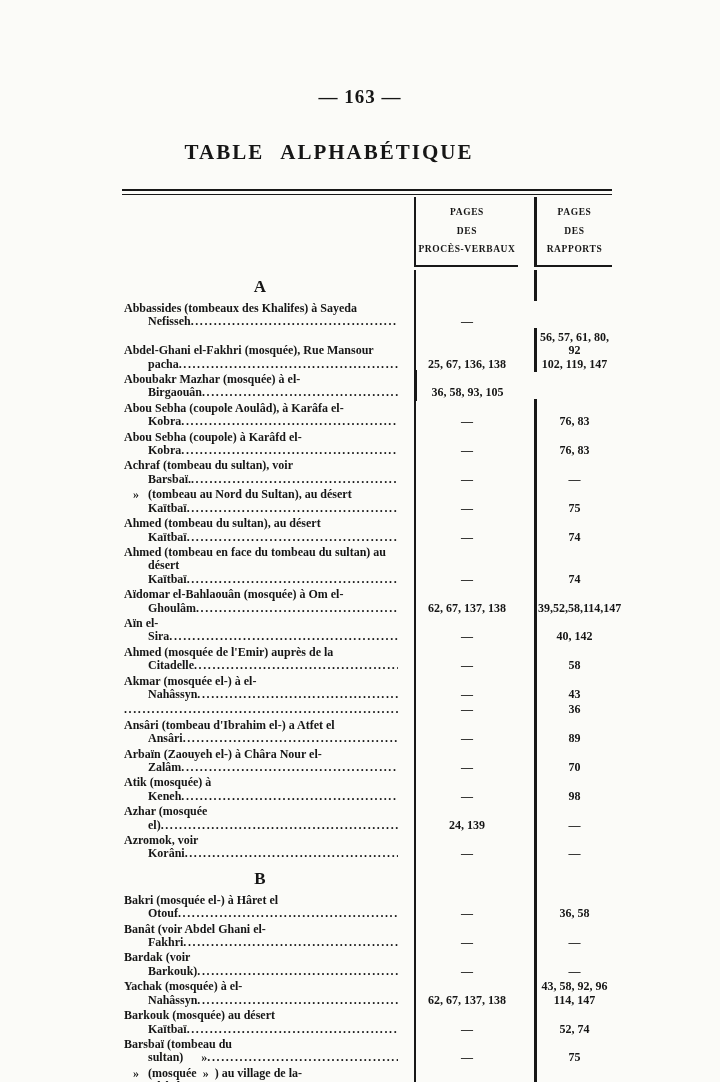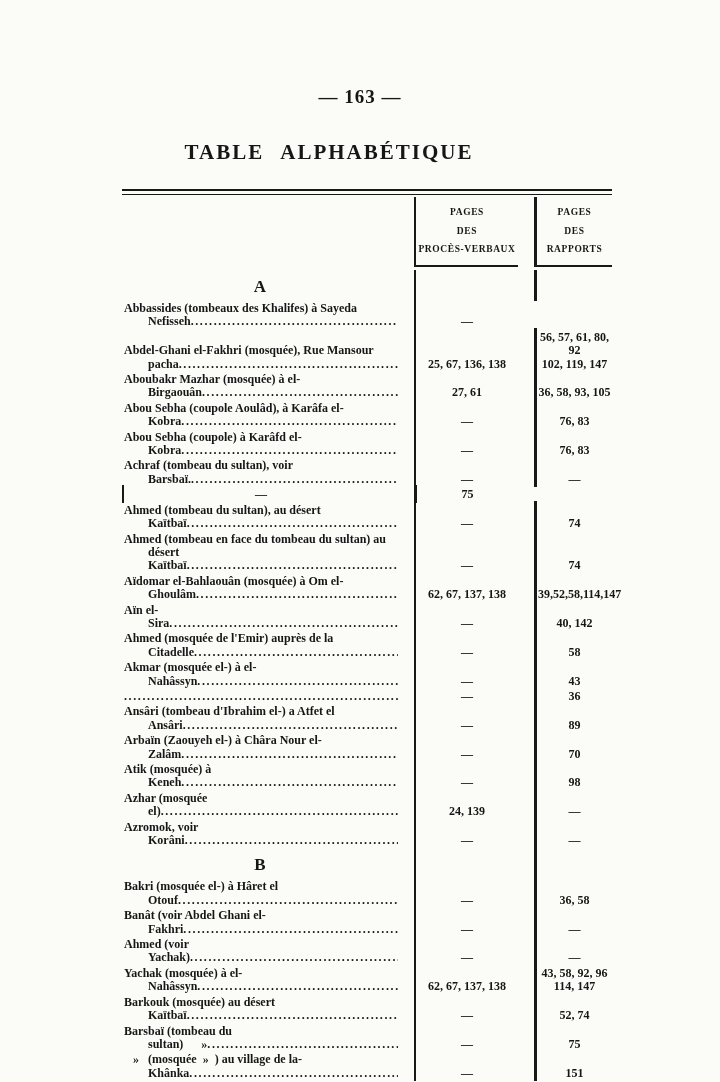--- a/index.html
+++ b/index.html
@@ -108,21 +108,20 @@
 
   <div class="trow entry-row">
     <div class="c1"><span>Abdel-Ghani el-Fakhri (mosquée), Rue Mansour pacha</span><span class="dots"></span></div>
     <div class="c2 pages">25, 67, 136, 138</div>
     <div class="c3 pages">56, 57, 61, 80, 92
 102, 119, 147</div>
   </div>
 
   <div class="trow entry-row">
     <div class="c1"><span>Aboubakr Mazhar (mosquée) à el-Birgaouân</span><span class="dots"></span></div>
-    <div class="c2 pages">27, 61</div>
     <div class="c3 pages">36, 58, 93, 105</div>
   </div>
 
   <div class="trow entry-row">
     <div class="c1"><span>Abou Sebha (coupole Aoulâd), à Karâfa el-Kobra</span><span class="dots"></span></div>
     <div class="c2 pages">—</div>
     <div class="c3 pages">76, 83</div>
   </div>
 
   <div class="trow entry-row">
@@ -131,20 +130,21 @@
     <div class="c3 pages">76, 83</div>
   </div>
 
   <div class="trow entry-row">
     <div class="c1"><span>Achraf (tombeau du sultan), voir Barsbaï.</span><span class="dots"></span></div>
     <div class="c2 pages">—</div>
     <div class="c3 pages">—</div>
   </div>
 
   <div class="trow entry-row">
+    <div class="c1"><span>&nbsp;&nbsp;&nbsp;»&nbsp;&nbsp;&nbsp;(tombeau au Nord du Sultan), au désert Kaïtbaï</span><span class="dots"></span></div>
     <div class="c2 pages">—</div>
     <div class="c3 pages">75</div>
   </div>
 
   <div class="trow entry-row">
     <div class="c1"><span>Ahmed (tombeau du sultan), au désert Kaïtbaï</span><span class="dots"></span></div>
     <div class="c2 pages">—</div>
     <div class="c3 pages">74</div>
   </div>
 
@@ -226,21 +226,21 @@
     <div class="c3 pages">36, 58</div>
   </div>
 
   <div class="trow entry-row">
     <div class="c1"><span>Banât (voir Abdel Ghani el-Fakhri</span><span class="dots"></span></div>
     <div class="c2 pages">—</div>
     <div class="c3 pages">—</div>
   </div>
 
   <div class="trow entry-row">
-    <div class="c1"><span>Ahmed (voir Yachak)</span><span class="dots"></span></div>
+    <div class="c1"><span>Bardak (voir Barkouk)</span><span class="dots"></span></div>
     <div class="c2 pages">—</div>
     <div class="c3 pages">—</div>
   </div>
 
   <div class="trow entry-row">
     <div class="c1"><span>Yachak (mosquée) à el-Nahâssyn</span><span class="dots"></span></div>
     <div class="c2 pages">62, 67, 137, 138</div>
     <div class="c3 pages">43, 58, 92, 96
 114, 147</div>
   </div>

